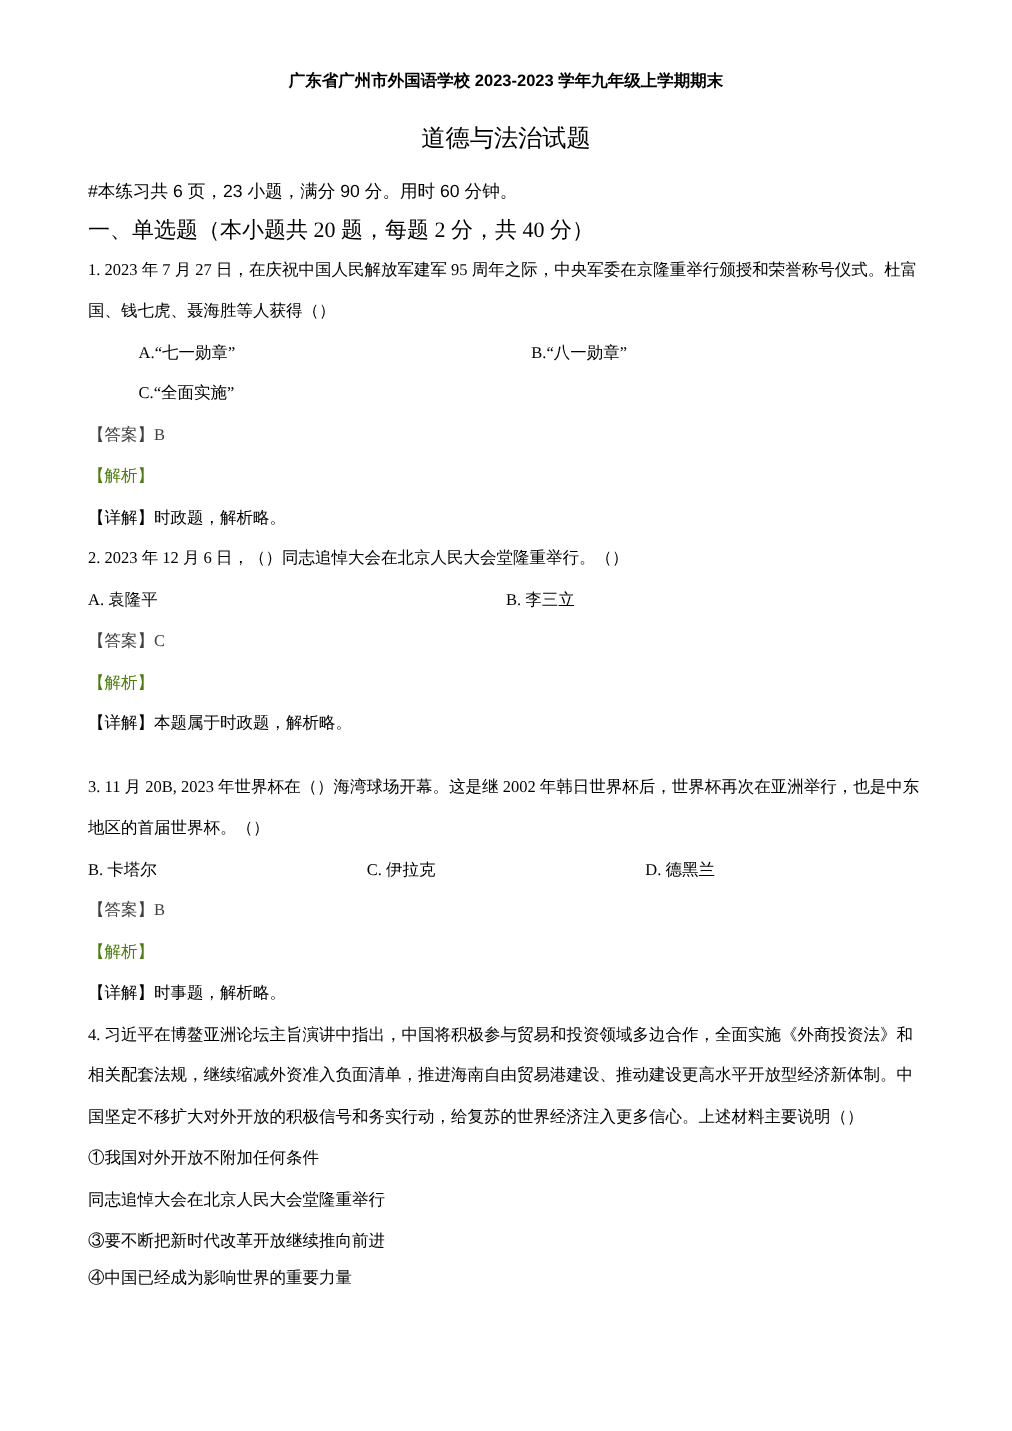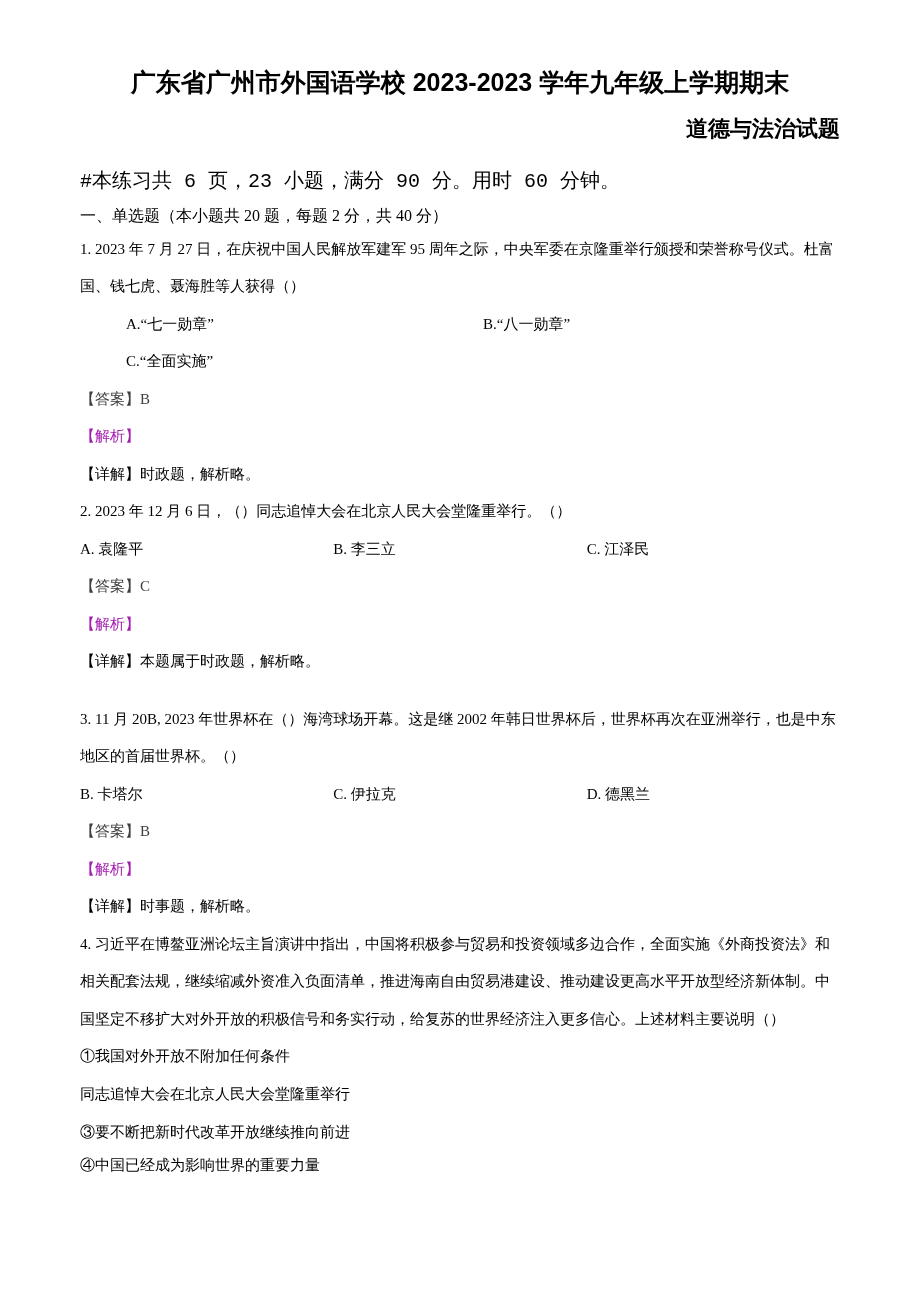--- a/index.html
+++ b/index.html
@@ -9,58 +9,58 @@
     padding: 60px 80px;
     color: #000;
     font-size: 15px;
     line-height: 2.5;
     width: 920px;
     box-sizing: border-box;
   }
   .title1 {
     text-align: center;
     font-family: "SimHei", "黑体", sans-serif;
-    font-size: 25px;
+    font-size: 15px;
     font-weight: bold;
     line-height: 1.8;
-    margin-bottom: 4px;
+    margin-bottom: 19px;
   }
   .title2 {
-    text-align: right;
+    text-align: center;
     font-family: "SimHei", "黑体", sans-serif;
     font-size: 22px;
-    font-weight: bold;
+    font-weight: normal;
     line-height: 1.8;
     margin-bottom: 14px;
   }
   .meta {
-    font-family: Liberation Mono, monospace;
-    font-size: 20px;
+    font-family: Liberation Sans, sans-serif;
+    font-size: 16px;
     line-height: 1.9;
   }
   .section-head {
     font-family: "SimSun", "宋体", serif;
-    font-size: 16px;
+    font-size: 20px;
     line-height: 1.9;
   }
   .q-text { }
   .opts2 {
     display: flex;
     margin-left: 46px;
   }
   .opts2 > div { flex: 1; }
   .opts4 {
     display: flex;
   }
   .opts4 > div { flex: 1; }
   .answer {
     color: #404040;
   }
   .analysis {
-    color: #a21caf;
+    color: #4d7c0f;
   }
   .tight { line-height: 1.8; margin-top: 6px; }
 </style>
 </head>
 <body>
 
 <div class="title1">广东省广州市外国语学校 2023-2023 学年九年级上学期期末</div>
 <div class="title2">道德与法治试题</div>
 
 <div class="meta">#本练习共 6 页，23 小题，满分 90 分。用时 60 分钟。</div>
@@ -75,21 +75,20 @@
   <div>C.“全面实施”</div>
 </div>
 <div class="answer"><span>【答案】</span><span>B</span></div>
 <div class="analysis">【解析】</div>
 <div><span>【详解】</span><span>时政题，解析略。</span></div>
 
 <div class="q-text">2.  2023 年 12 月 6 日，（）同志追悼大会在北京人民大会堂隆重举行。（）</div>
 <div class="opts4">
   <div>A. 袁隆平</div>
   <div>B. 李三立</div>
-  <div>C. 江泽民</div>
 </div>
 <div class="answer"><span>【答案】</span><span>C</span></div>
 <div class="analysis">【解析】</div>
 <div><span>【详解】</span><span>本题属于时政题，解析略。</span></div>
 
 <div style="height:20px"></div>
 
 <div class="q-text">3. 11 月 20B, 2023 年世界杯在（）海湾球场开幕。这是继 2002 年韩日世界杯后，世界杯再次在亚洲举行，也是中东地区的首届世界杯。（）</div>
 <div class="opts4">
   <div>B. 卡塔尔</div>

